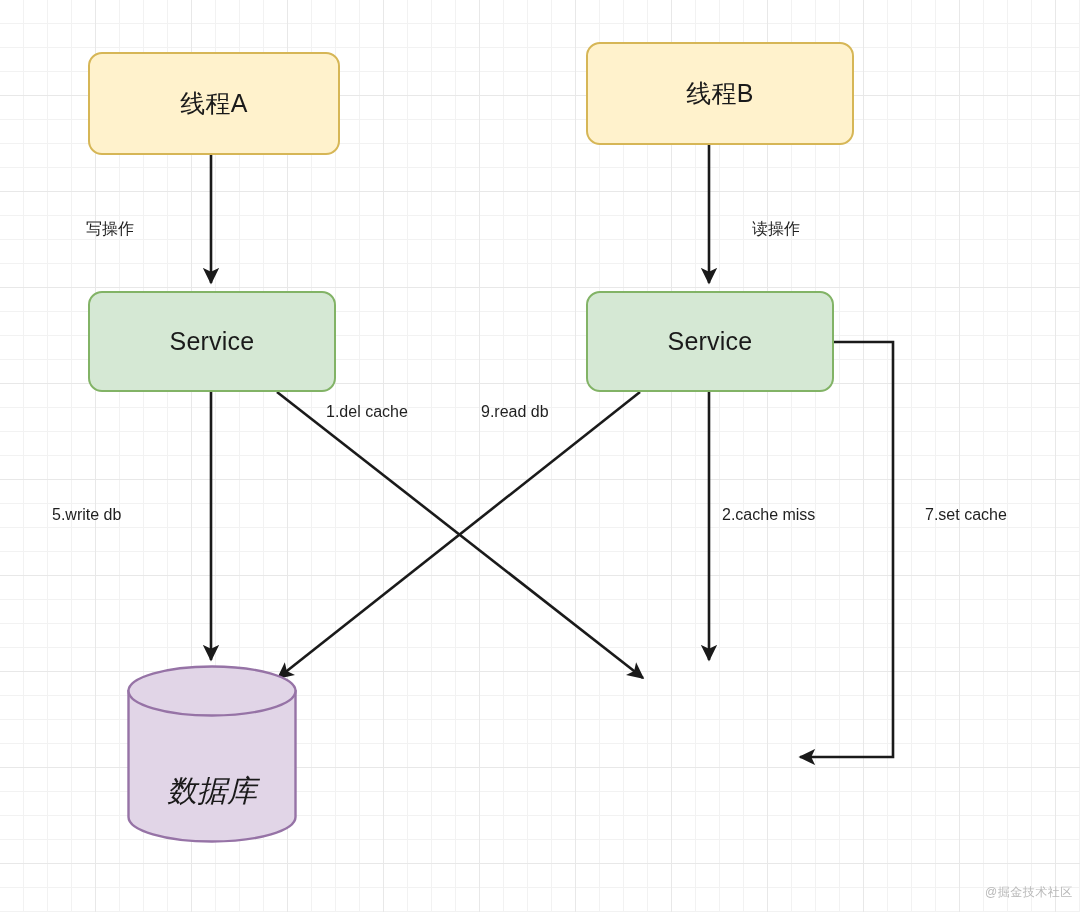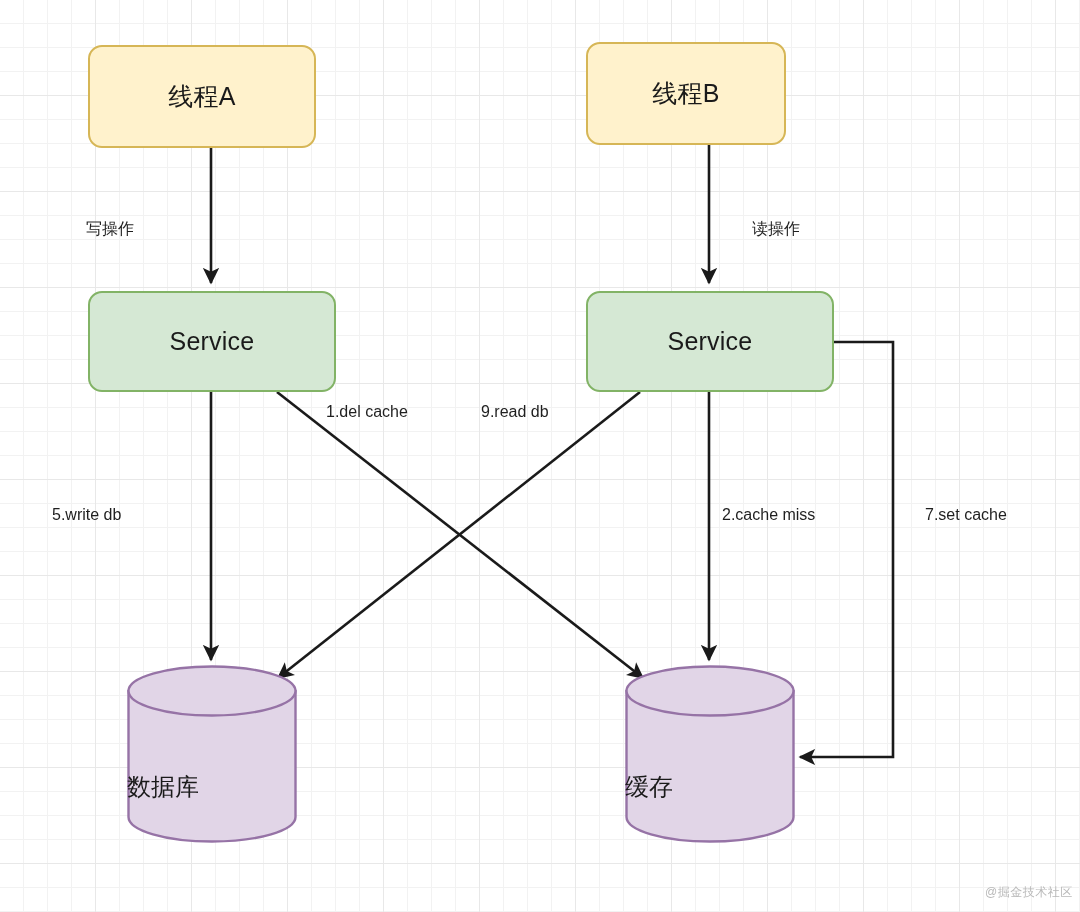--- a/index.html
+++ b/index.html
@@ -52,23 +52,25 @@
     letter-spacing: 0.2px;
     white-space: nowrap;
   }
   .cyl-wrap {
     position: absolute;
   }
   .cyl-label {
     position: absolute;
     left: 0;
     width: 100%;
-    font-size: 24px;
+    text-align: center;
+    font-size: 30px;
     color: #1a1a1a;
     white-space: nowrap;
+    font-style: italic;
   }
   .edge-label {
     position: absolute;
     font-size: 16px;
     color: #1f1f1f;
     white-space: nowrap;
     line-height: 1;
   }
   .watermark {
     position: absolute;
@@ -98,26 +100,26 @@
 
     <path d="M 277 392 L 643 678" stroke="#1a1a1a" stroke-width="2.6" fill="none" marker-end="url(#arrow)"></path>
 
     <path d="M 640 392 L 278 678" stroke="#1a1a1a" stroke-width="2.6" fill="none" marker-end="url(#arrow)"></path>
 
     <path d="M 709 392 L 709 660" stroke="#1a1a1a" stroke-width="2.6" fill="none" marker-end="url(#arrow)"></path>
 
     <path d="M 834 342 L 893 342 L 893 757 L 800 757" stroke="#1a1a1a" stroke-width="2.6" fill="none" stroke-linejoin="miter" marker-end="url(#arrow)"></path>
   </svg>
 
-  <div class="node box" style="left:88px; top:45px; width:228px; height:103px;
+  <div class="node box" style="left:88px; top:52px; width:252px; height:103px;
               background:#fff2cc; border-color:#d6b656;">
     <span class="node-label">线程A</span>
   </div>
 
-  <div class="node box" style="left:586px; top:42px; width:200px; height:103px;
+  <div class="node box" style="left:586px; top:42px; width:268px; height:103px;
               background:#fff2cc; border-color:#d6b656;">
     <span class="node-label">线程B</span>
   </div>
 
   <div class="node box" style="left:88px; top:291px; width:248px; height:101px;
               background:#d5e8d4; border-color:#82b366;">
     <span class="node-label">Service</span>
   </div>
 
   <div class="node box" style="left:586px; top:291px; width:248px; height:101px;
@@ -126,27 +128,20 @@
   </div>
 
   <div class="cyl-wrap" style="left:127px; top:665px; width:170px; height:178px;">
     <svg width="170" height="178" viewBox="0 0 170 178" xmlns="http://www.w3.org/2000/svg">
       <path d="M 1.5 26 L 1.5 152 A 83.5 24.5 0 0 0 168.5 152 L 168.5 26 Z" fill="#e1d5e7" stroke="#9673a6" stroke-width="2.4"></path>
       <ellipse cx="85" cy="26" rx="83.5" ry="24.5" fill="#e1d5e7" stroke="#9673a6" stroke-width="2.4"></ellipse>
     </svg>
     <span class="cyl-label" style="top:106px;">数据库</span>
   </div>
 
-  <div class="cyl-wrap" style="left:625px; top:665px; width:170px; height:178px;">
-    <svg width="170" height="178" viewBox="0 0 170 178" xmlns="http://www.w3.org/2000/svg">
-      <path d="M 1.5 26 L 1.5 152 A 83.5 24.5 0 0 0 168.5 152 L 168.5 26 Z" fill="#e1d5e7" stroke="#9673a6" stroke-width="2.4"></path>
-      <ellipse cx="85" cy="26" rx="83.5" ry="24.5" fill="#e1d5e7" stroke="#9673a6" stroke-width="2.4"></ellipse>
-    </svg>
-    <span class="cyl-label" style="top:106px;">缓存</span>
-  </div>
 
   <div class="edge-label" style="left:86px; top:221px;">写操作</div>
 
   <div class="edge-label" style="left:752px; top:221px;text-align:center;">读操作</div>
 
   <div class="edge-label" style="left:326px; top:404px;">1.del cache</div>
 
   <div class="edge-label" style="left:481px; top:404px;">9.read db</div>
 
   <div class="edge-label" style="left:52px; top:507px;">5.write db</div>

